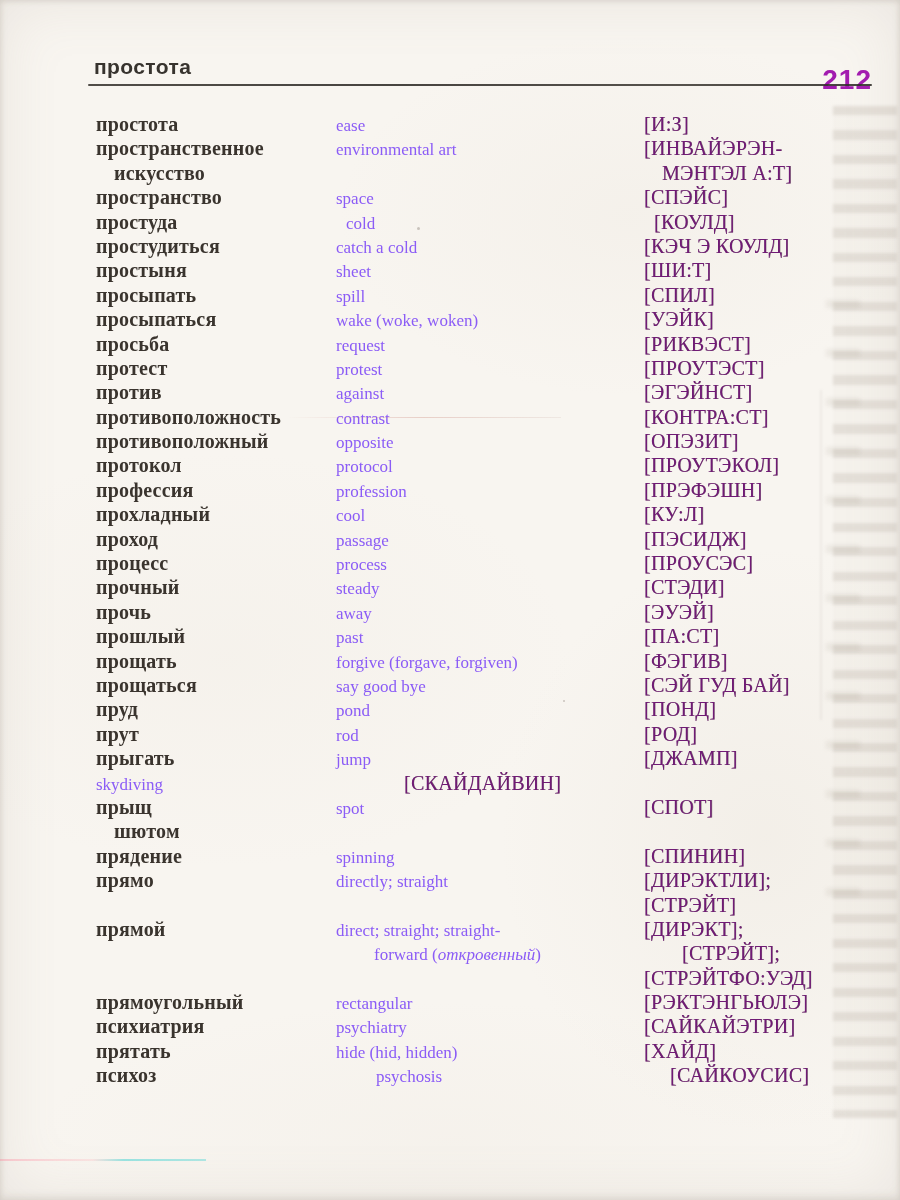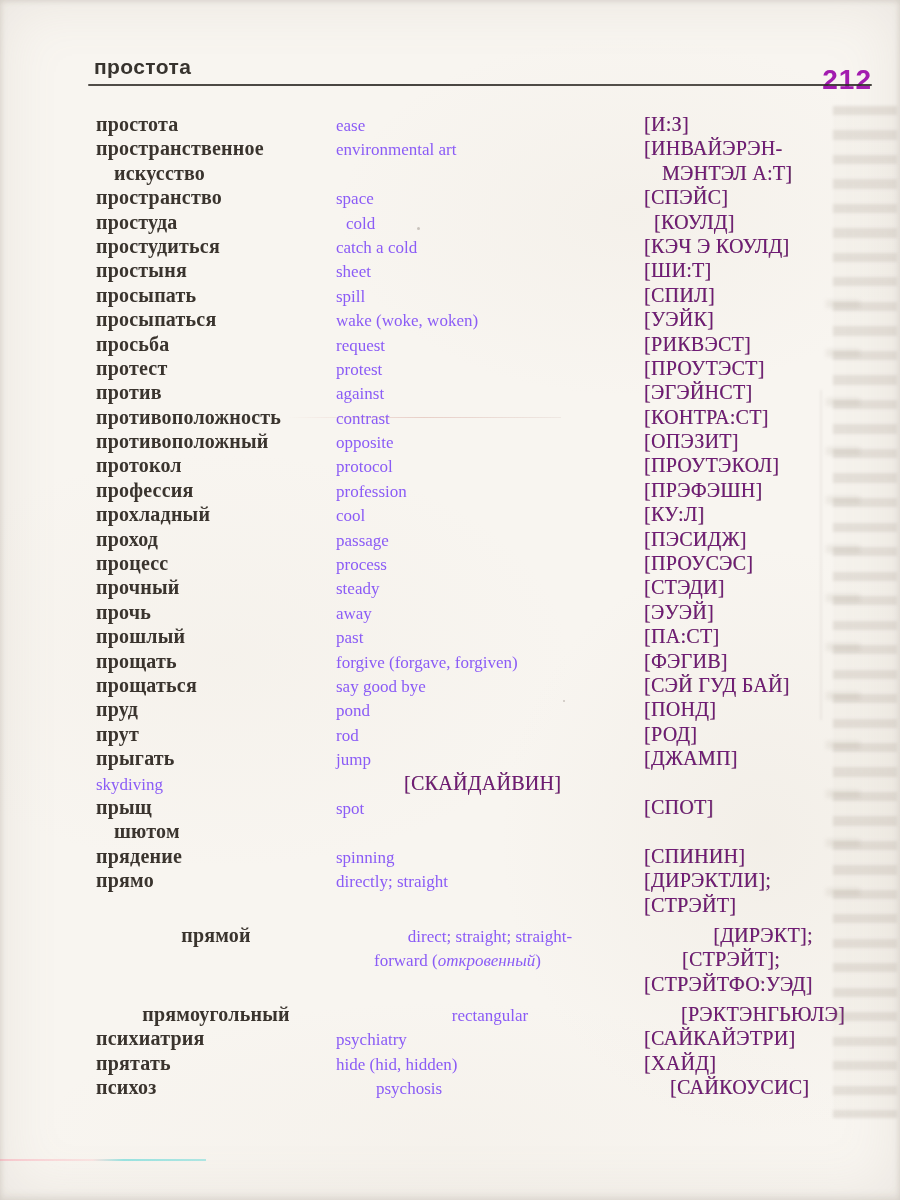--- a/index.html
+++ b/index.html
@@ -27,21 +27,21 @@
     font-family:"Liberation Sans",sans-serif;font-weight:bold;
     font-size:28px;color:#a21caf;letter-spacing:1px;
   }
   .header-rule{
     position:absolute;left:88px;top:84px;width:784px;height:2px;
     background:linear-gradient(90deg,#3a3631 0%,#2f2c28 40%,#403c36 75%,#2f2c28 100%);
     opacity:0.88;border-radius:1px;
   }
   .entries{position:absolute;left:96px;top:112px;width:786px;}
   .row{display:flex;height:24.4px;line-height:24.4px;align-items:baseline;}
-  .row.gap{margin-top:6px;text-align:center;}
+  .row.gap{margin-top:0;}
   .c-ru{flex:none;width:240px;font-weight:bold;font-size:20px;color:#3a342e;letter-spacing:0.2px;white-space:nowrap;}
   .c-en{flex:none;width:308px;font-size:17px;color:#8b5cf6;white-space:nowrap;}
   .c-en i{}
   .c-tr{flex:1;font-size:20px;color:#701a75;letter-spacing:0.3px;white-space:nowrap;text-shadow:0.3px 0 0 rgba(59,52,45,0.55);}
   .ind-ru{padding-left:18px;}
   .ind-en1{padding-left:10px;}
   .ind-en2{padding-left:38px;}
   .ind-en3{padding-left:40px;}
   .shift-tr{margin-left:-14px;}
   

